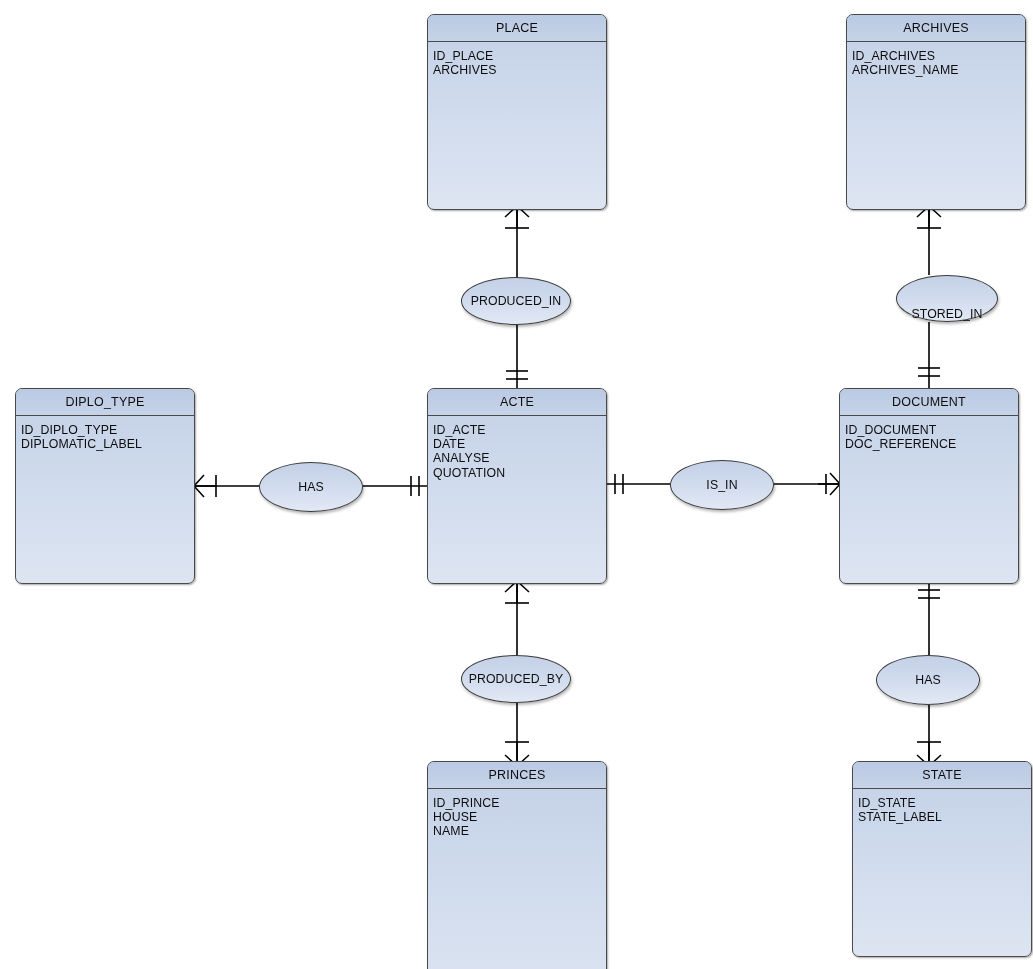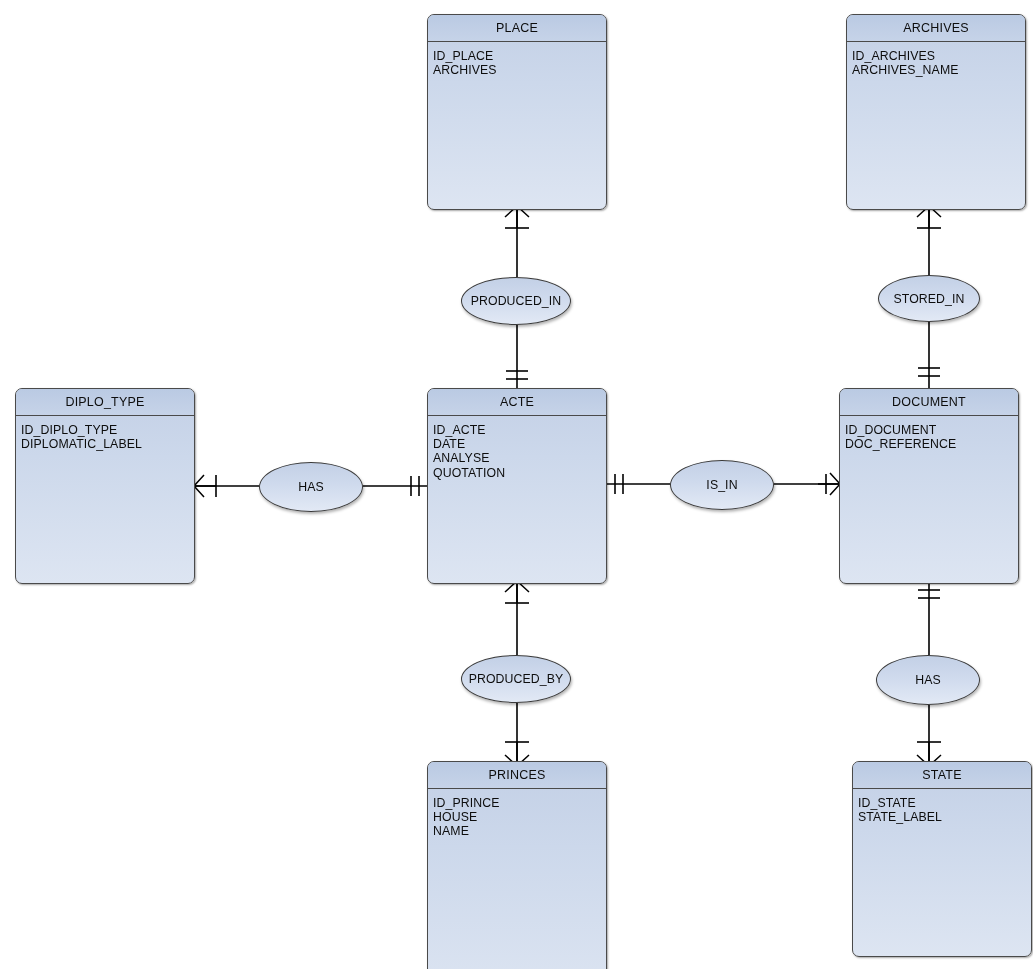--- a/index.html
+++ b/index.html
@@ -208,21 +208,21 @@
   <div class="entity-body">
     <div class="attr">ID_STATE</div>
     <div class="attr">STATE_LABEL</div>
   </div>
 </div>
 
 <div class="rel" style="left:461px; top:277px; width:110px; height:48px;">
   <span>PRODUCED_IN</span>
 </div>
 
-<div class="rel" style="left:878px; top:275px; width:102px; height:47px;">
+<div class="rel" style="left:896px; top:275px; width:102px; height:47px;align-items:flex-end;">
   <span>STORED_IN</span>
 </div>
 
 <div class="rel" style="left:259px; top:462px; width:104px; height:50px;">
   <span>HAS</span>
 </div>
 
 <div class="rel" style="left:670px; top:460px; width:104px; height:50px;">
   <span>IS_IN</span>
 </div>

